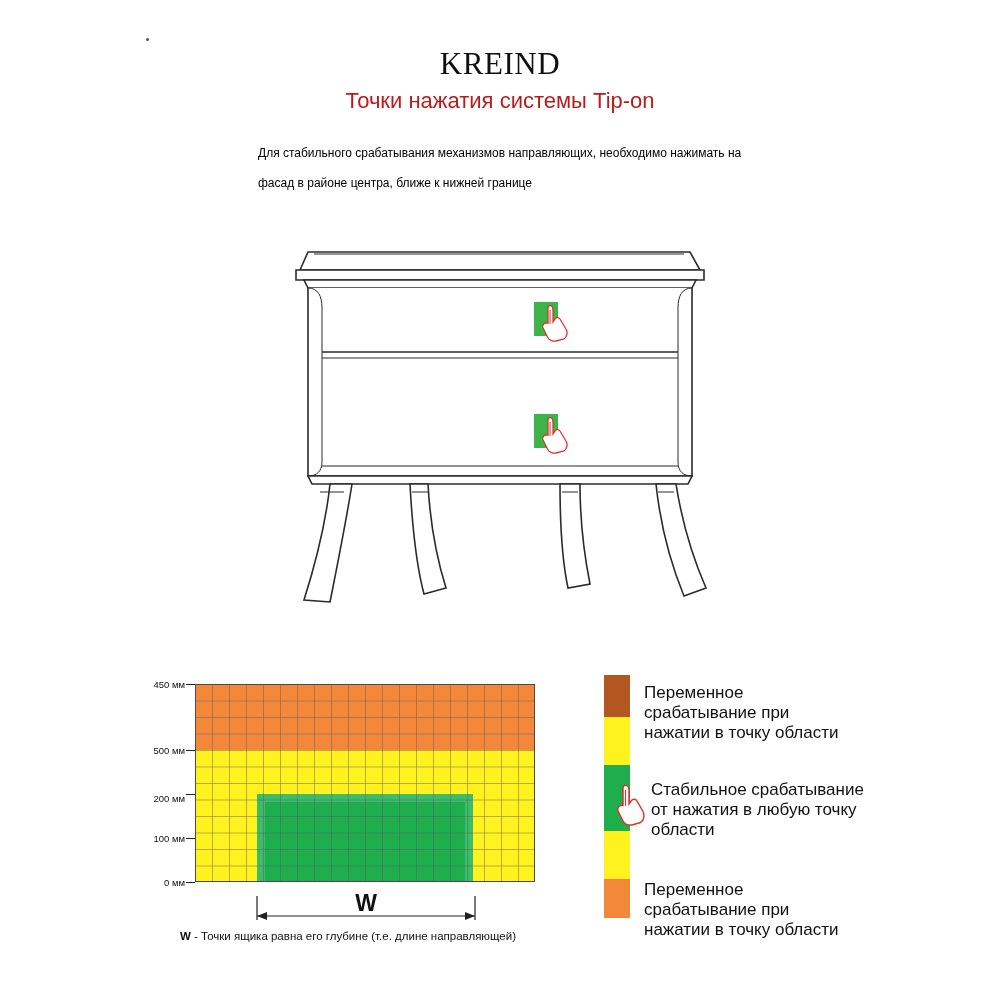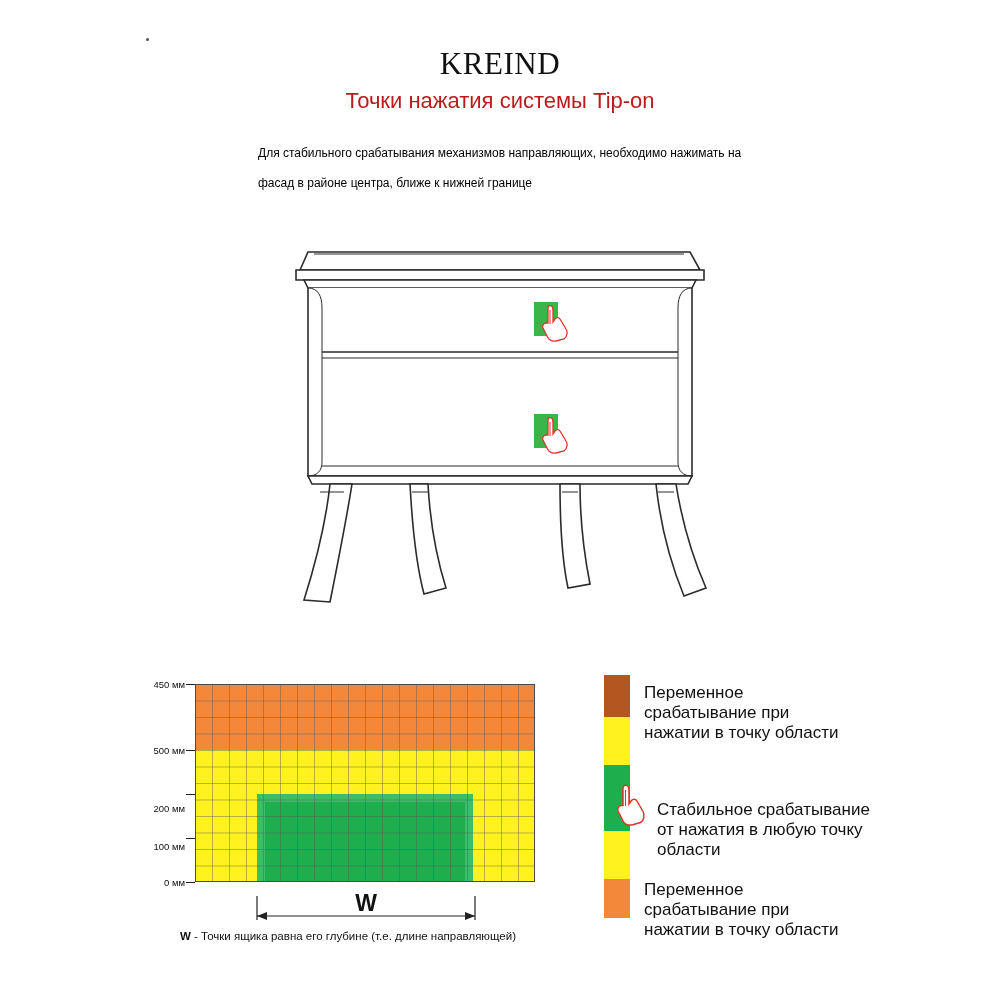--- a/index.html
+++ b/index.html
@@ -152,24 +152,24 @@
 <div class="chart-wrap">
 
   <div class="ylabels">
     <div class="ytick" style="top:12px;"></div>
     <div class="ylabel" style="top:12px;">450 мм</div>
 
     <div class="ytick" style="top:78px;"></div>
     <div class="ylabel" style="top:78px;">500 мм</div>
 
     <div class="ytick" style="top:122px;"></div>
-    <div class="ylabel" style="top:136px;">200 мм</div>
+    <div class="ylabel" style="top:126px;">200 мм</div>
 
     <div class="ytick" style="top:166px;"></div>
-    <div class="ylabel" style="top:174px;">100 мм</div>
+    <div class="ylabel" style="top:166px;">100 мм</div>
 
     <div class="ytick" style="top:210px;"></div>
     <div class="ylabel" style="top:210px;margin-left:16px;">0 мм</div>
   </div>
 
   <div class="grid-area">
     <div class="band orange" style="top:0; height:66px;"></div>
     <div class="band yellow" style="top:66px; height:132px;"></div>
     <div class="inner-green-light" style="left:62px; top:110px; width:216px; height:88px;"></div>
     <div class="inner-green" style="left:70px; top:118px; width:200px; height:80px;"></div>
@@ -198,15 +198,15 @@
     <div class="ls" style="top:156px; height:48px; background:#fff21f;"></div>
     <div class="ls" style="top:204px; height:39px; background:#f4883a;"></div>
   </div>
 
   <svg class="legend-hand" viewBox="0 0 40 44">
     <path d="M11 5 C11 2.5 13.5 1.5 15.5 3 C17 4 17 6.5 17 8.5 L17 21 L19.5 17.5 C21 15.5 24 16 25 18 L31 28.5 C33 32 32 37.5 28.5 39.5 L20 42 C16 42.5 12.5 41 11 38 L6 28 C5 25 7 22.5 9.5 22.5 L11 22.5 Z" fill="#fff" stroke="#e0342a" stroke-width="1.5"></path>
     <path d="M13.5 7 L13.5 23" stroke="#e0342a" stroke-width="1.1"></path>
   </svg>
 
   <div class="legend-text" style="top:8px; width:215px;">Переменное срабатывание при нажатии в точку области</div>
-  <div class="legend-text" style="top:105px; left:53px; width:220px;margin-top:20px;">Стабильное срабатывание от нажатия в любую точку области</div>
+  <div class="legend-text" style="top:105px; left:47px; width:220px;">Стабильное срабатывание от нажатия в любую точку области</div>
   <div class="legend-text" style="top:205px; width:215px;">Переменное срабатывание при нажатии в точку области</div>
 </div>
 
 </body></html>

